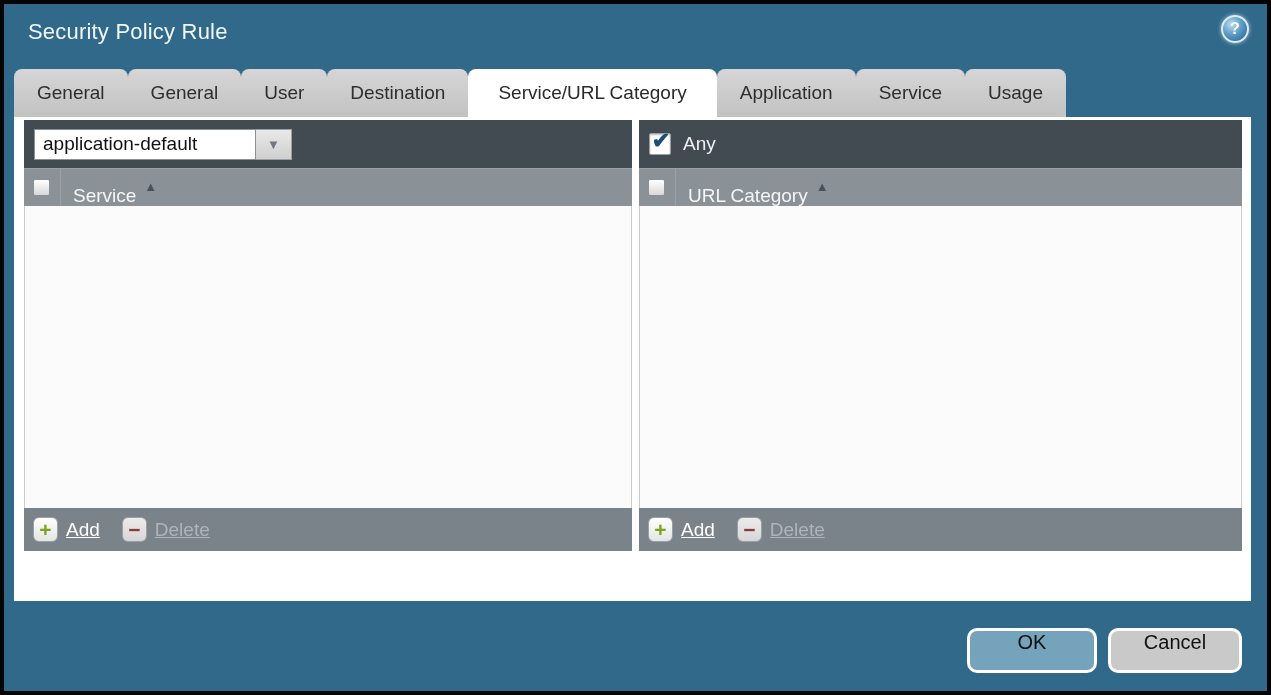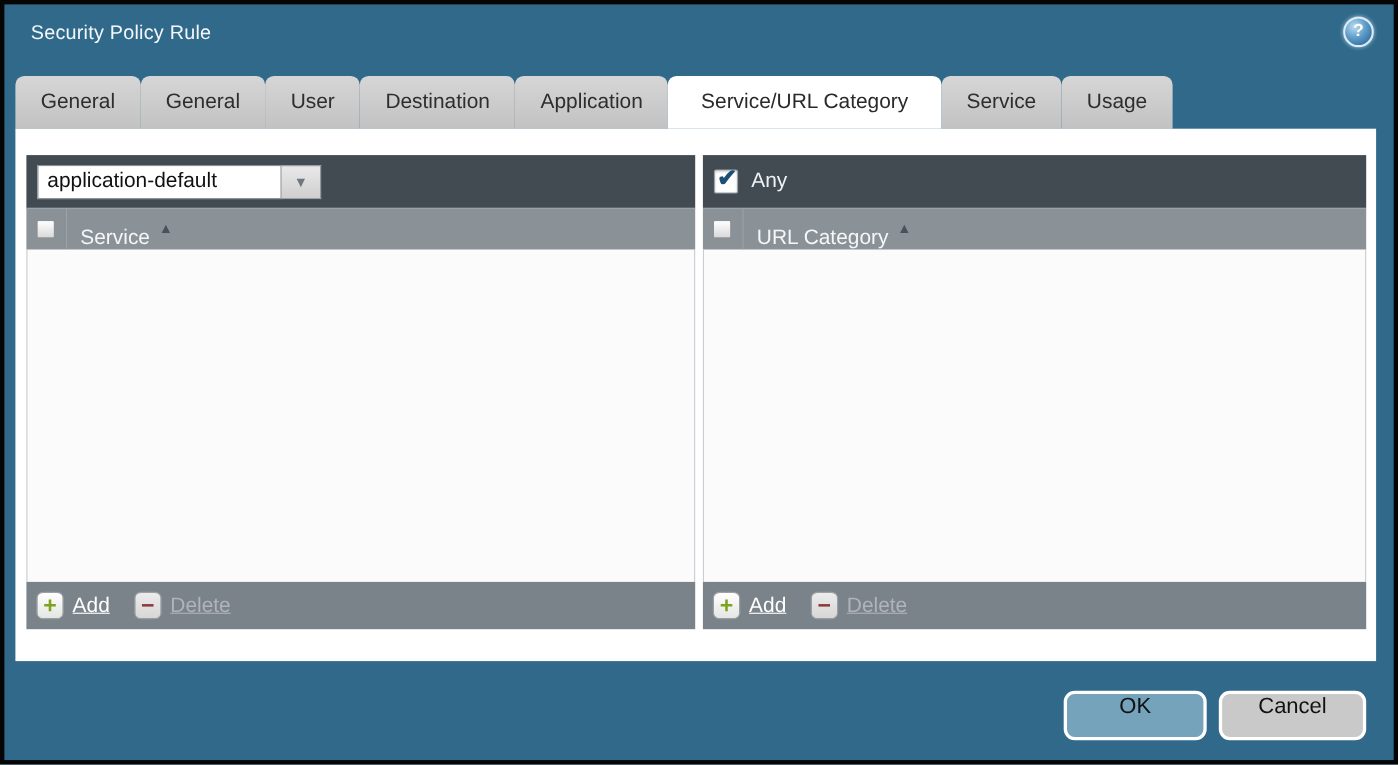--- a/index.html
+++ b/index.html
@@ -8,21 +8,21 @@
     font-family:"Liberation Sans", sans-serif;
     background:#30698a;
     border:4px solid #050505;
     position:relative;
     overflow:hidden;
   }
 
   
   .title {
     position:absolute; left:24px; top:15px;
-    color:#f2f7fa; font-size:18px; letter-spacing:0.2px;
+    color:#f2f7fa; font-size:22px; letter-spacing:0.2px;
   }
   .help-icon {
     position:absolute; right:18px; top:11px;
     width:28px; height:28px; border-radius:50%;
     background:radial-gradient(circle at 35% 30%, #bcdcf2 0%, #5e9cc8 45%, #1d5d8f 100%);
     border:2px solid #dcecf7;
     box-shadow:0 0 4px rgba(220,238,250,.7);
     color:#ffffff; font-size:16px; font-weight:bold;
     display:flex; align-items:center; justify-content:center;
     cursor:pointer;
@@ -47,21 +47,21 @@
   }
 
   
   .dialog-body {
     position:absolute; left:10px; top:113px;
     width:1237px; height:484px;
     background:#ffffff;
   }
 
   .panel {
-    position:absolute; top:24px; height:431px;
+    position:absolute; top:3px; height:431px;
     display:flex; flex-direction:column;
   }
   .panel-left  { left:10px;  width:608px; }
   .panel-right { left:625px; width:603px; }
 
   .panel-toolbar {
     height:48px; background:#424b52; flex:0 0 auto;
     display:flex; align-items:center; padding:0 10px;
   }
   .dropdown-input {
@@ -148,22 +148,22 @@
 <div class="title">Security Policy Rule</div>
 <div class="help-icon">
   <span>?</span>
 </div>
 
 <div class="tabs">
   <div class="tab">General</div>
   <div class="tab">General</div>
   <div class="tab">User</div>
   <div class="tab">Destination</div>
+  <div class="tab active">Service/URL Category</div>
   <div class="tab">Application</div>
-  <div class="tab active">Service/URL Category</div>
   <div class="tab">Service</div>
   <div class="tab">Usage</div>
 </div>
 
 <div class="dialog-body">
 
   <div class="panel panel-left">
     <div class="panel-toolbar">
       <input class="dropdown-input" readonly="" value="application-default" style="">
       <div class="dropdown-button">

